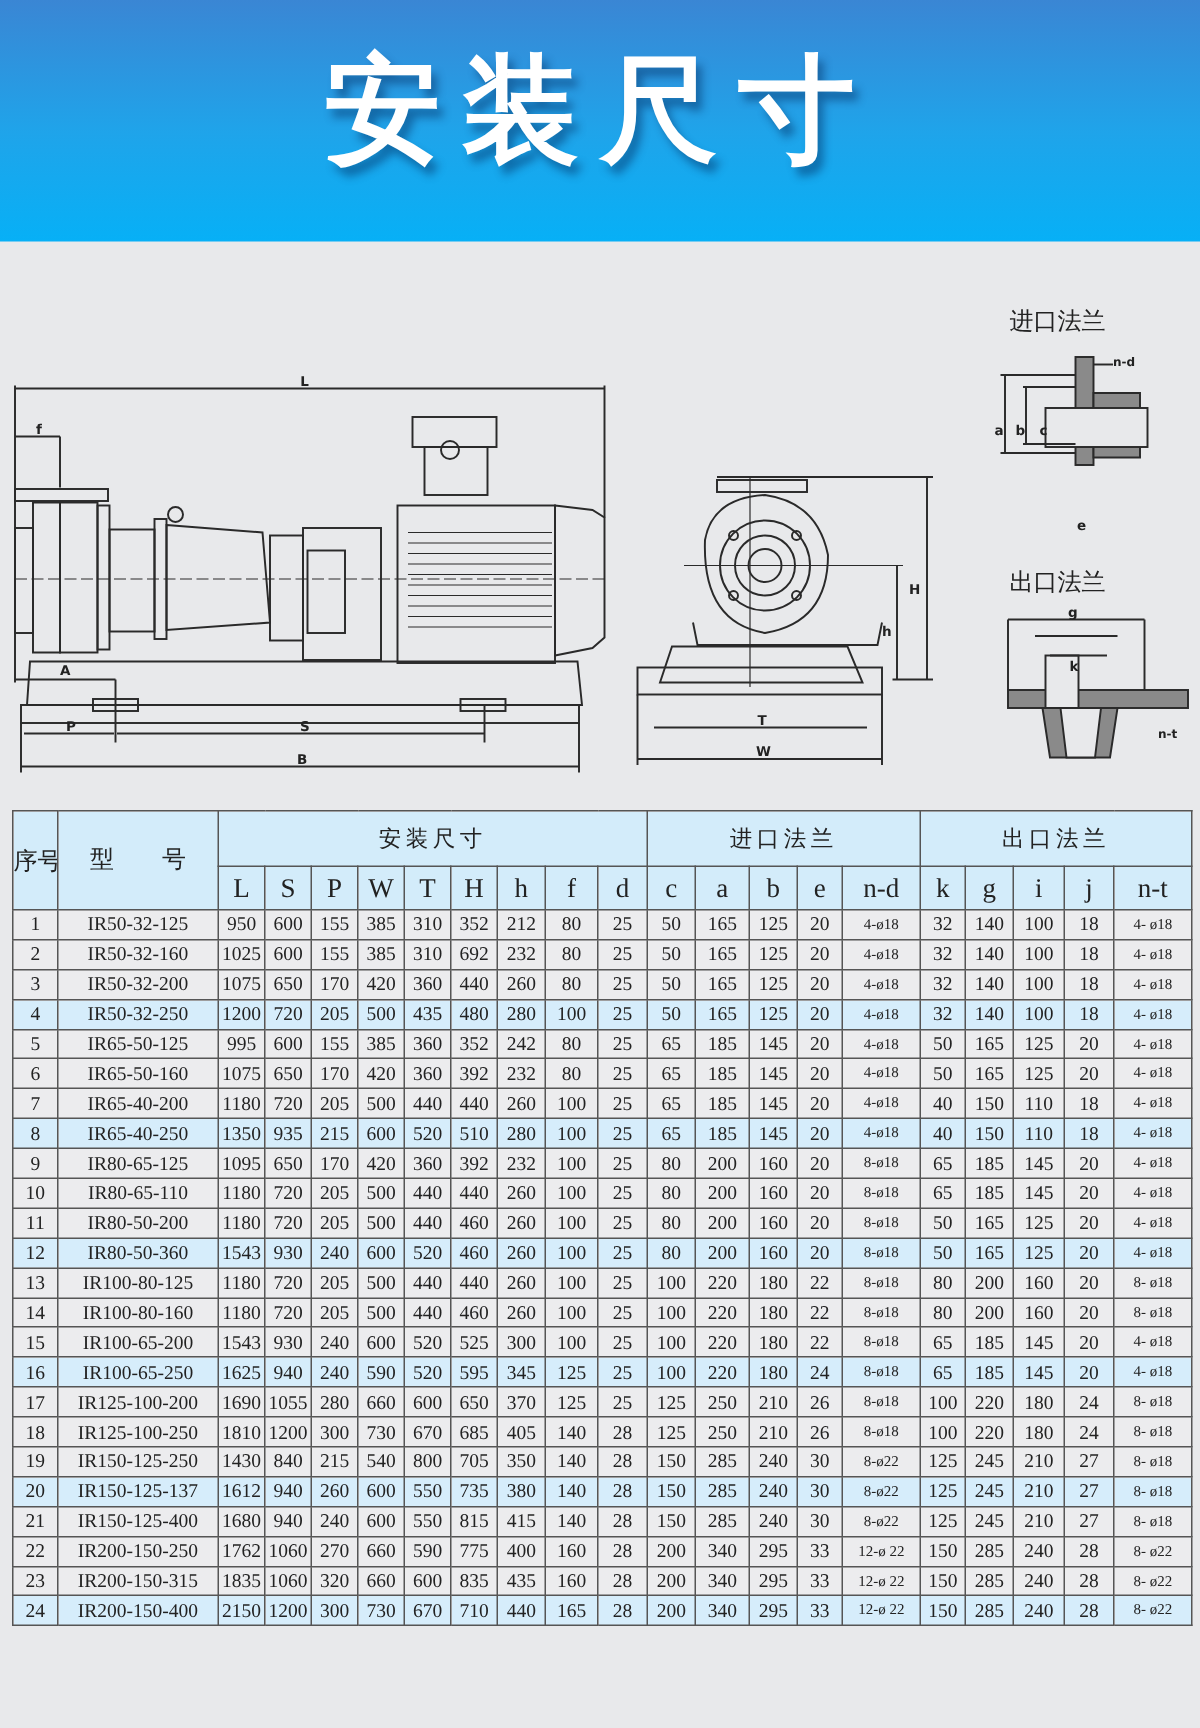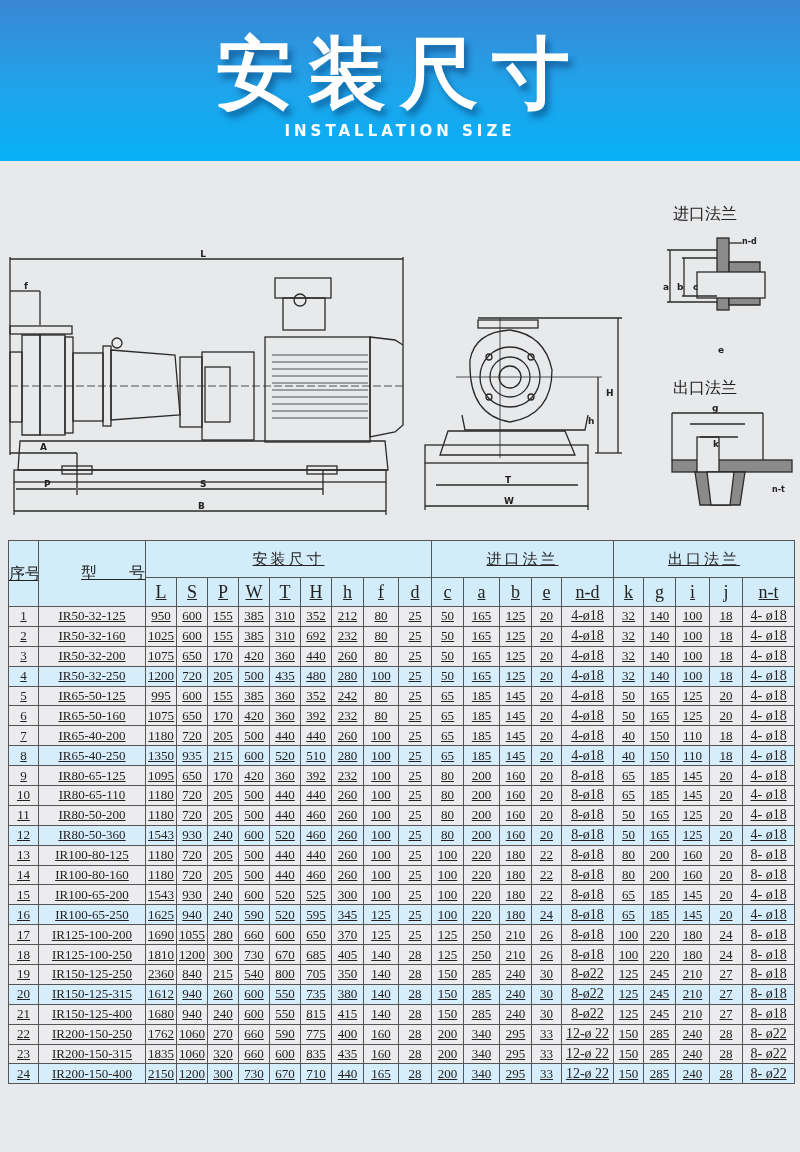--- a/index.html
+++ b/index.html
@@ -12,37 +12,36 @@
     font-family: "DejaVu Sans", sans-serif; font-weight: bold; font-size: 78px; letter-spacing: 14px;
     color: #ffffff; text-shadow: 4px 6px 6px rgba(0,40,90,0.45); }
   .banner-sub { position: absolute; left: 0; width: 800px; top: 122px; text-align: center;
     font-family: "DejaVu Sans", sans-serif; font-weight: bold; font-size: 15px; letter-spacing: 4px; color: #ffffff; }
 
   .drawings { position: absolute; left: 0; top: 170px; width: 800px; height: 360px; }
   .drawings svg { position: absolute; left: 0; top: 0; }
   .flange-label { position: absolute; font-family: "DejaVu Sans", sans-serif; font-size: 16px; color: #222; }
 
   .table-wrap { position: absolute; left: 8px; top: 540px; width: 788px; }
-  table { border-collapse: collapse; width: 640px; table-layout: fixed; text-decoration: underline; }
+  table { border-collapse: collapse; width: 640px; table-layout: fixed; }
   td, th { border: 1px solid #555; text-align: center; font-size: 13px; font-weight: normal; white-space: nowrap; overflow: hidden; }
   th { background: #d3ecfa; font-family: "DejaVu Sans", sans-serif; }
   th.grp { height: 37px; font-size: 15px; letter-spacing: 3px; }
   th.sub { height: 29px; font-family: "Liberation Serif", serif; font-size: 18px; }
   th.seq { font-size: 16px; line-height: 18px; }
-  th.model { font-size: 16px; letter-spacing: 0; text-align: right; }
+  th.model { font-size: 16px; letter-spacing: 0; }
   td { height: 19.9px; background: #ececee; font-family: "Liberation Serif", serif; }
   tr.hl td { background: #d6edfb; }
-  td.nd, td.nt { font-size: 14px; }
+  td.nd, td.nt { font-size: 10px; }
 </style>
 </head>
 <body>
 
 <div class="banner">
   <div class="banner-title">安装尺寸</div>
-  <div class="banner-sub">INSTALLATION SIZE</div>
 </div>
 
 <div class="drawings">
   <svg width="800" height="360" viewBox="0 170 800 360" fill="none" stroke="#2a2a2a" stroke-width="1.3" font-family="DejaVu Sans, sans-serif" font-size="9" font-weight="bold">
 
     <g>
       <line x1="10" y1="259" x2="403" y2="259"></line>
       <line x1="10" y1="257" x2="10" y2="455"></line>
       <line x1="403" y1="257" x2="403" y2="345"></line>
       <text x="203" y="257" fill="#222" stroke="none" text-anchor="middle">L</text>
@@ -632,21 +631,21 @@
           <td class="nd">8-ø18</td>
           <td>100</td>
           <td>220</td>
           <td>180</td>
           <td>24</td>
           <td class="nt">8- ø18</td>
         </tr>
         <tr>
           <td>19</td>
           <td>IR150-125-250</td>
-          <td>2360</td>
+          <td>1430</td>
           <td>840</td>
           <td>215</td>
           <td>540</td>
           <td>800</td>
           <td>705</td>
           <td>350</td>
           <td>140</td>
           <td>28</td>
           <td>150</td>
           <td>285</td>
@@ -654,21 +653,21 @@
           <td>30</td>
           <td class="nd">8-ø22</td>
           <td>125</td>
           <td>245</td>
           <td>210</td>
           <td>27</td>
           <td class="nt">8- ø18</td>
         </tr>
         <tr class="hl">
           <td>20</td>
-          <td>IR150-125-315</td>
+          <td>IR150-125-137</td>
           <td>1612</td>
           <td>940</td>
           <td>260</td>
           <td>600</td>
           <td>550</td>
           <td>735</td>
           <td>380</td>
           <td>140</td>
           <td>28</td>
           <td>150</td>

